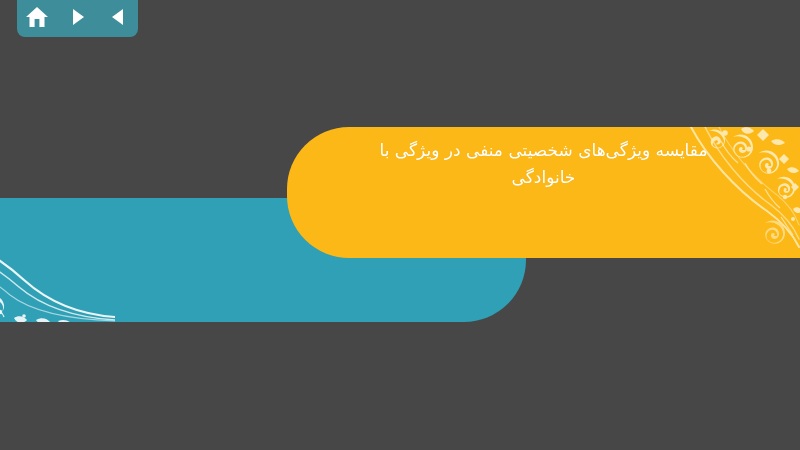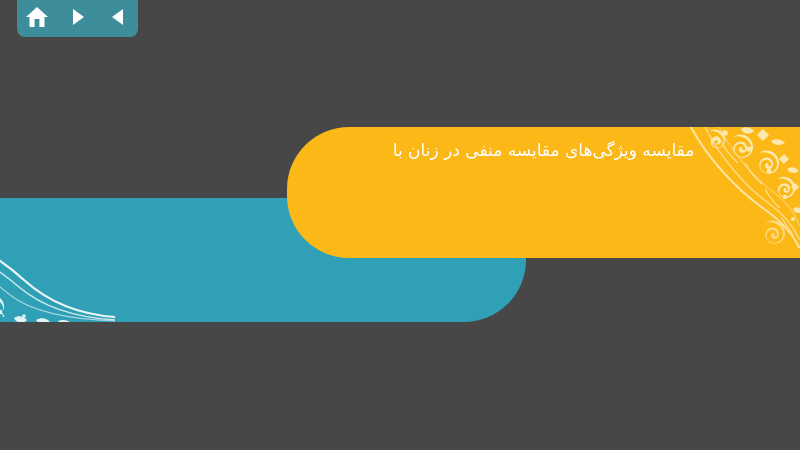--- a/index.html
+++ b/index.html
@@ -175,21 +175,22 @@
       </g>
       <g fill="none" stroke="#fdeab4" stroke-width="1.3" opacity=".8">
         <path d="M56,14 c4,8 10,16 17,22"></path>
         <path d="M80,36 c4,8 10,15 17,21"></path>
         <path d="M100,62 c4,7 9,14 15,19"></path>
         <path d="M116,90 c4,6 8,12 12,18"></path>
       </g>
     </svg>
 
     <div id="slide-title">
-      <div>مقایسه ویژگی‌های مقایسه منفی در زنان با</div>
+      <div>مقایسه ویژگی‌های شخصیتی منفی در ویژگی با</div>
+      <div>خانوادگی</div>
     </div>
   </div>
 
   <div id="nav-toolbar">
     <button class="nav-btn" title="قبلی">
       <svg width="22" height="22" viewBox="0 0 22 22">
         <path d="M16 3 L16 19 L5 11 Z" fill="#ffffff"></path>
       </svg>
     </button>
     <button class="nav-btn" title="بعدی">

